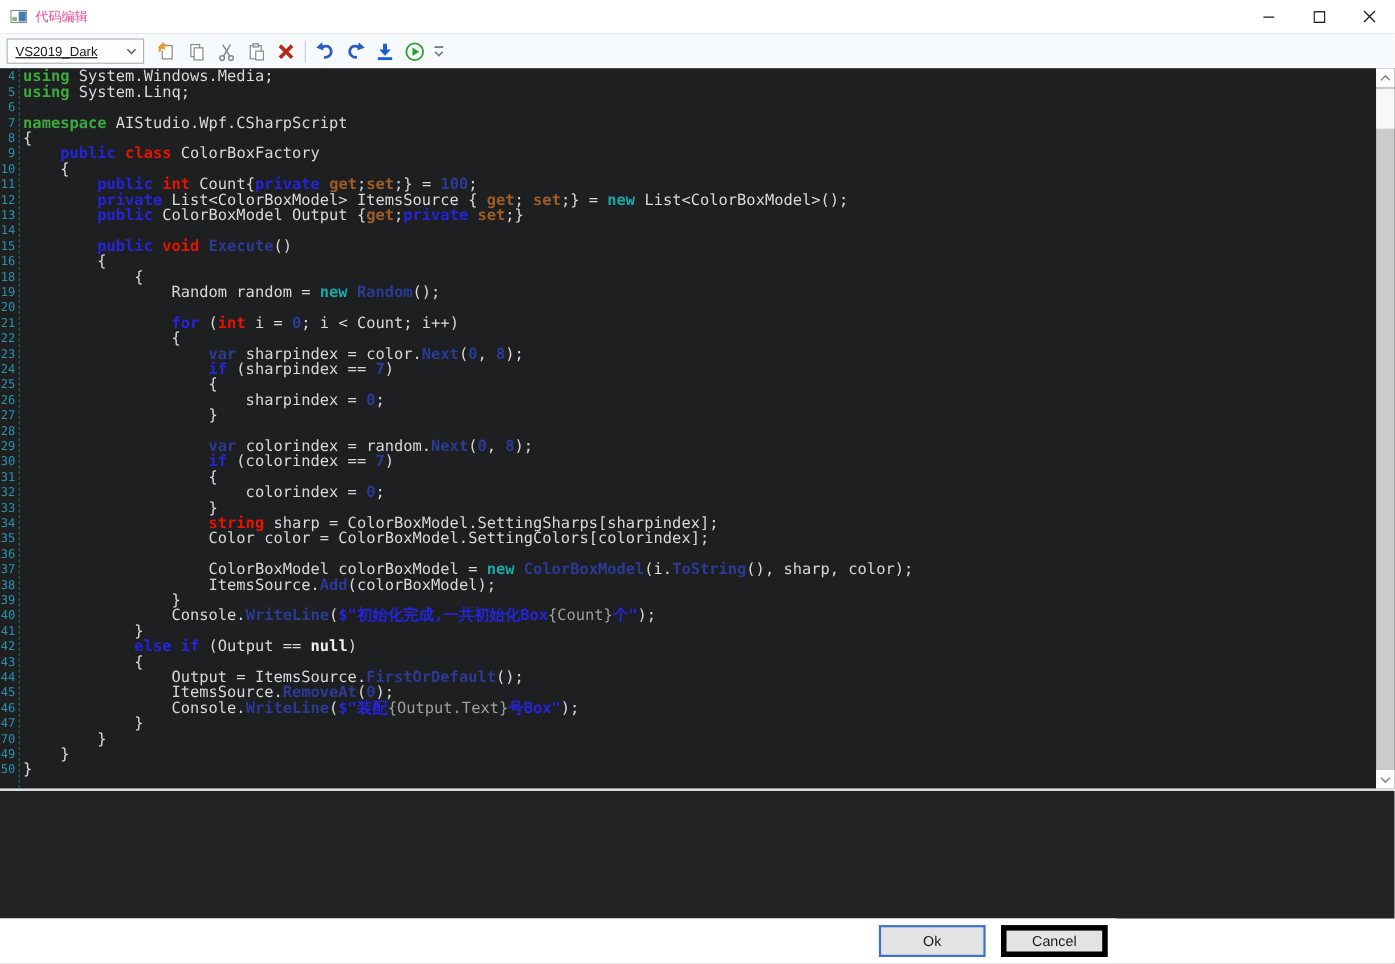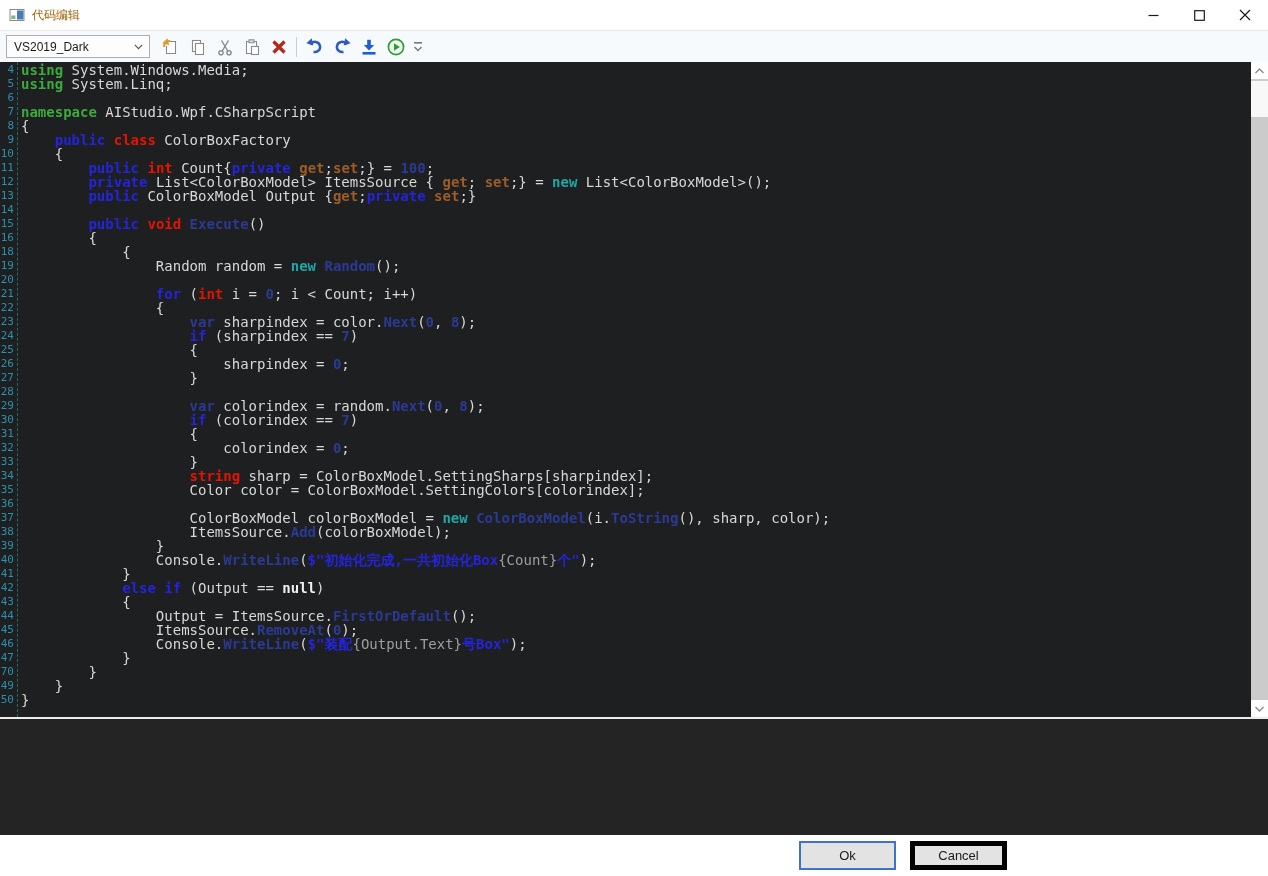--- a/index.html
+++ b/index.html
@@ -4,28 +4,28 @@
 <style>
   html,body{margin:0;padding:0;background:#ffffff;}
   #window{
     position:relative;width:1268px;height:876px;overflow:hidden;
     font-family:"Liberation Sans",sans-serif;background:#ffffff;
   }
   
   .titlebar{position:absolute;left:0;top:0;width:1268px;height:30px;background:#ffffff;
     display:flex;align-items:center;}
   .app-icon{margin-left:9px;width:16px;height:16px;display:inline-flex;}
-  .title{margin-left:7px;font-size:12px;color:#a16207;}
+  .title{margin-left:7px;font-size:12px;color:#ec4899;}
   .winbtns{position:absolute;right:0;top:0;height:30px;display:flex;}
   .winbtn{width:46px;height:30px;display:flex;align-items:center;justify-content:center;cursor:pointer;}
   
   .toolbar{position:absolute;left:0;top:30px;width:1268px;height:32px;background:#f7fafd;
     border-top:1px solid #e9e9e9;display:flex;align-items:center;box-sizing:border-box;}
-  .combo{margin-left:6px;width:144px;height:23px;background:#fdfdfd;border:1px solid #aeaeae;
-    display:flex;align-items:center;justify-content:space-between;padding:0 6px 0 7px;box-sizing:border-box;cursor:pointer;}
+  .combo{margin-left:6px;width:125px;height:23px;background:#fdfdfd;border:1px solid #aeaeae;
+    display:flex;align-items:center;justify-content:space-between;padding:0 6px 0 7px;box-sizing:border-box;cursor:pointer;text-decoration:underline;}
   .combo .val{font-size:12px;color:#1a1a1a;}
   .tbtn{width:26px;height:26px;margin-left:1px;border:none;background:transparent;padding:2px;
     display:flex;align-items:center;justify-content:center;cursor:pointer;}
   .tbtn:first-of-type{margin-left:8px;}
   .sep{width:1px;height:20px;background:#c9cdd2;margin:0 4px;}
   .overflow{width:14px;height:26px;margin-left:2px;display:flex;align-items:center;justify-content:center;cursor:pointer;}
   
   .editor{position:absolute;left:0;top:62px;width:1268px;height:655px;background:var(--editor-bg);overflow:hidden;}
   .gutterline{position:absolute;left:17px;top:0;height:100%;width:0;border-left:1px dashed #236a6a;}
   .lines{position:absolute;left:0;top:1px;right:17px;}

